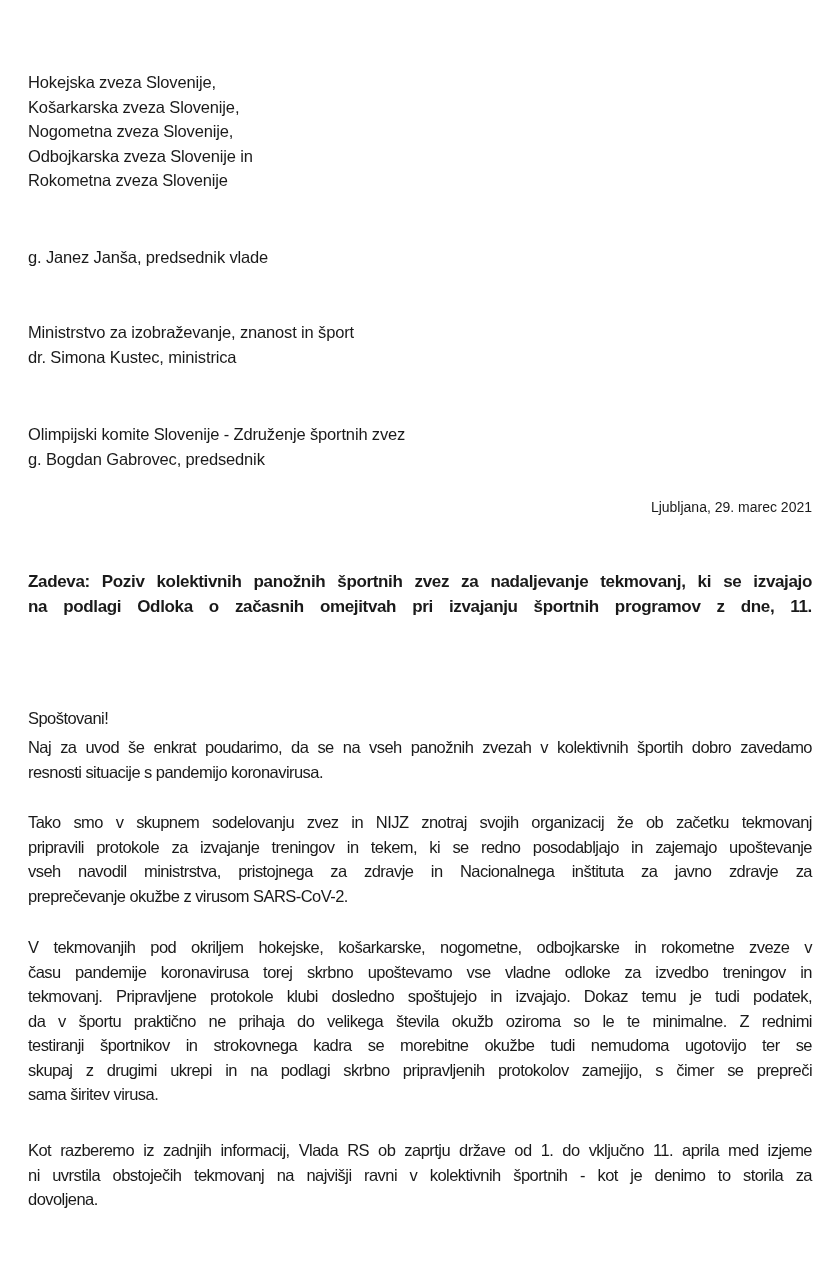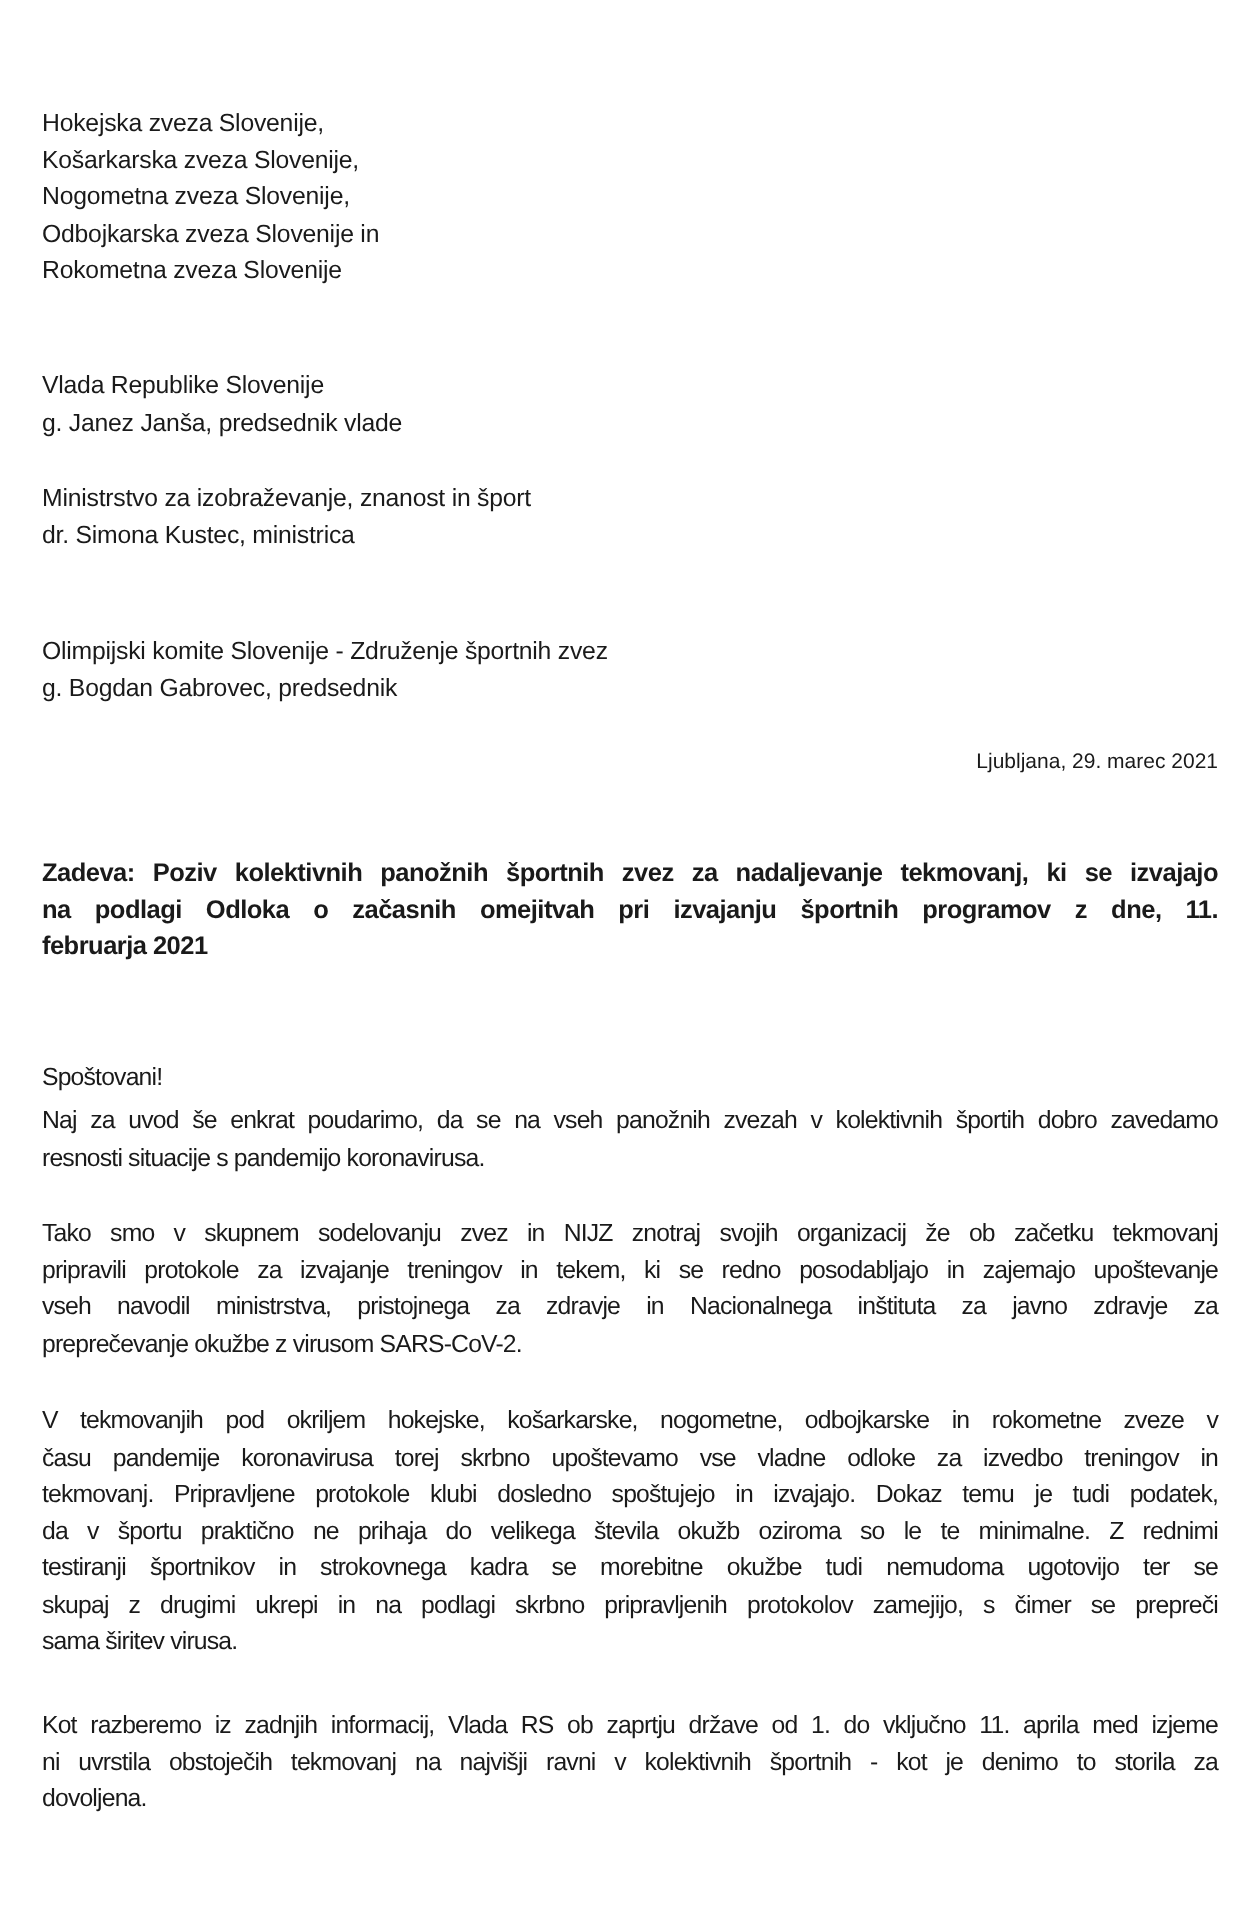--- a/index.html
+++ b/index.html
@@ -69,40 +69,38 @@
 
   <div class="block" style="top:70px;">
     <span class="line">Hokejska zveza Slovenije,</span>
     <span class="line">Košarkarska zveza Slovenije,</span>
     <span class="line">Nogometna zveza Slovenije,</span>
     <span class="line">Odbojkarska zveza Slovenije in</span>
     <span class="line">Rokometna zveza Slovenije</span>
   </div>
 
   <div class="block" style="top:245px;">
-    <span class="line">Vlada Republike Slovenije</span>
     <span class="line">g. Janez Janša, predsednik vlade</span>
   </div>
 
   <div class="block" style="top:320px;">
     <span class="line">Ministrstvo za izobraževanje, znanost in šport</span>
     <span class="line">dr. Simona Kustec, ministrica</span>
   </div>
 
   <div class="block" style="top:396px;margin-top:26px;">
     <span class="line">Olimpijski komite Slovenije - Združenje športnih zvez</span>
     <span class="line">g. Bogdan Gabrovec, predsednik</span>
   </div>
 
   <div class="date">Ljubljana, 29. marec 2021</div>
 
   <div class="block subject" style="top:570px;">
     <span class="jline">Zadeva: Poziv kolektivnih panožnih športnih zvez za nadaljevanje tekmovanj, ki se izvajajo</span>
     <span class="jline">na podlagi Odloka o začasnih omejitvah pri izvajanju športnih programov z dne, 11.</span>
-    <span class="lastline">februarja 2021</span>
   </div>
 
   <div class="block narrow" style="top:682px;margin-top:24px;">
     <span class="line">Spoštovani!</span>
   </div>
 
   <div class="block narrow" style="top:735px;">
     <span class="jline">Naj za uvod še enkrat poudarimo, da se na vseh panožnih zvezah v kolektivnih športih dobro zavedamo</span>
     <span class="lastline">resnosti situacije s pandemijo koronavirusa.</span>
   </div>

